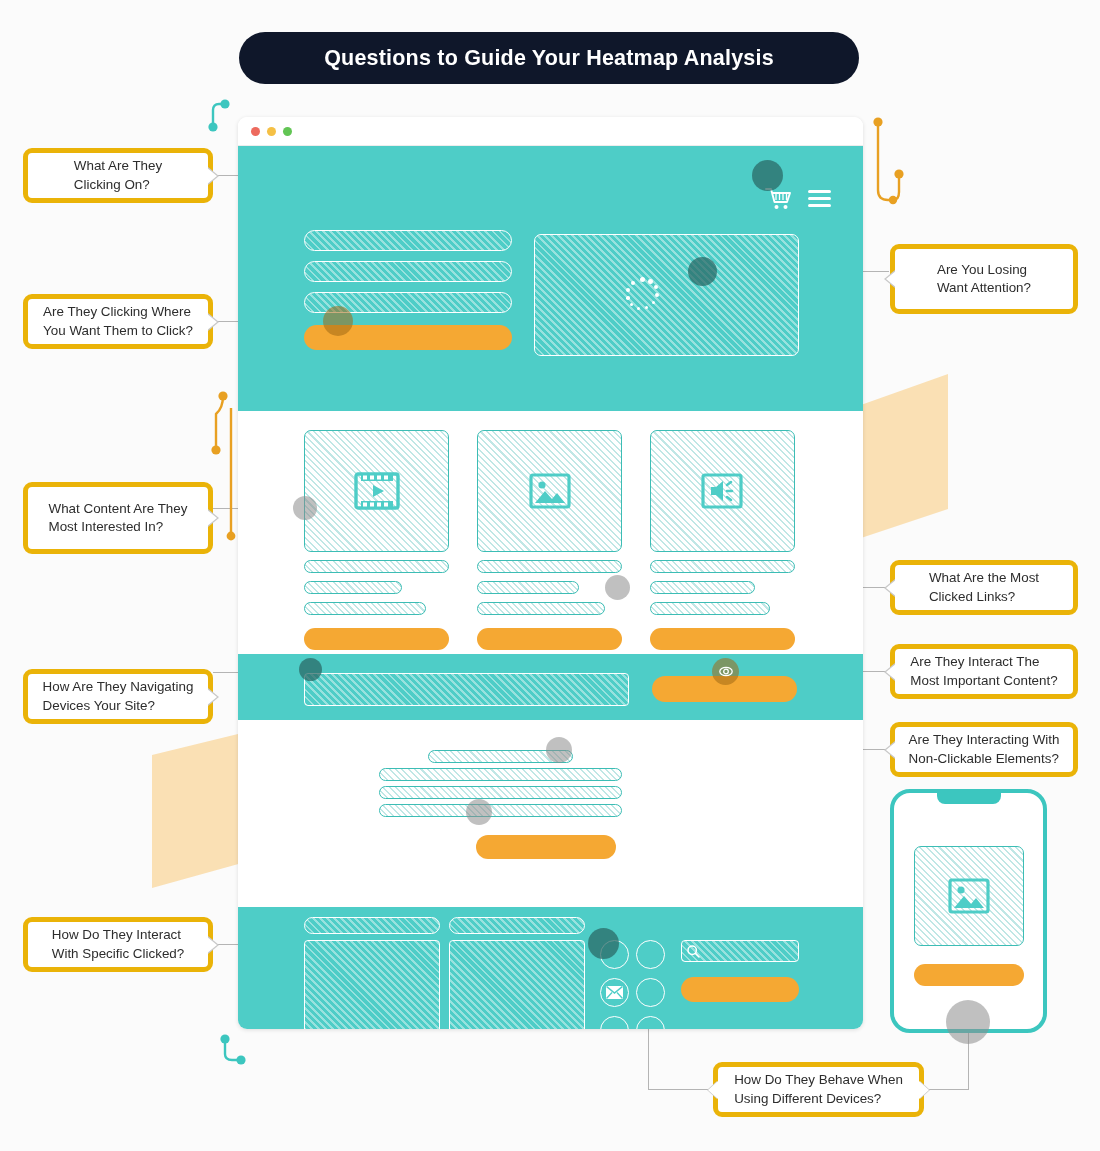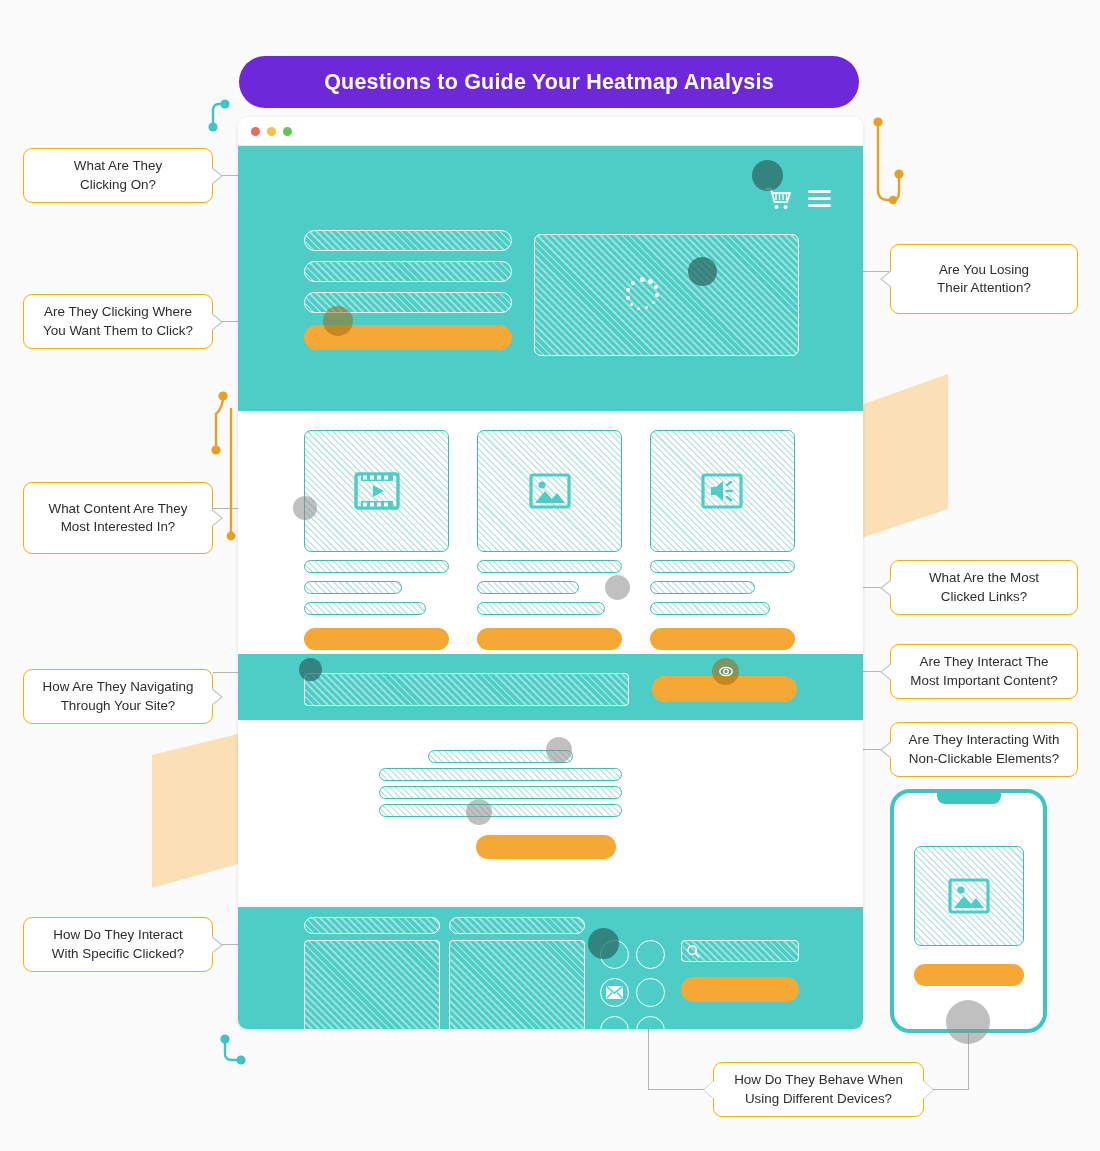--- a/index.html
+++ b/index.html
@@ -8,35 +8,33 @@
     background: #fbfbfb;
     font-family: "Liberation Sans", sans-serif;
     overflow: hidden;
   }
   #stage { position: relative; width: 1100px; height: 1151px; }
 
   
   .title-banner {
     position: absolute; left: 239px; top: 32px;
     width: 620px; height: 52px;
-    background: #6d28d9; border-radius: 26px;
+    background: #0f172a; border-radius: 26px;
     display: flex; align-items: center; justify-content: center;
     color: #ffffff; font-size: 21.5px; font-weight: bold;
     letter-spacing: .2px;
-    margin-top: 24px;
   }
 
   
   .bubble {
     position: absolute;
     background: #ffffff;
-    border: 1px solid #eab308;
+    border: 5px solid #eab308;
     border-radius: 9px;
     display: flex; align-items: center; justify-content: center;
-    text-align: center;
     font-size: 13.4px; color: #2d2d2d; line-height: 1.38;
     padding: 4px 9px;
     z-index: 30;
   }
   
   .tail-r::before, .tail-r::after,
   .tail-l::before, .tail-l::after {
     content:""; position:absolute; width:0; height:0;
     border-top: 9px solid transparent; border-bottom: 9px solid transparent;
   }
@@ -240,35 +238,35 @@
   <div class="bubble tail-r" style="left:23px;top:482px;width:190px;height:72px;">
     <span>
       <span>What Content Are They</span><br>
       <span>Most Interested In?</span>
     </span>
   </div>
 
   <div class="bubble tail-r" style="left:23px;top:645px;width:190px;height:55px;margin-top:24px;">
     <span>
       <span>How Are They Navigating</span><br>
-      <span>Through Your Site?</span>
+      <span>Devices Your Site?</span>
     </span>
   </div>
 
   <div class="bubble tail-r" style="left:23px;top:917px;width:190px;height:55px;">
     <span>
       <span>How Do They Interact</span><br>
       <span>With Specific Clicked?</span>
     </span>
   </div>
 
   <div class="bubble tail-l" style="left:890px;top:244px;width:188px;height:70px;">
     <span>
       <span>Are You Losing</span><br>
-      <span>Their Attention?</span>
+      <span>Want Attention?</span>
     </span>
   </div>
 
   <div class="bubble tail-l" style="left:890px;top:560px;width:188px;height:55px;">
     <span>
       <span>What Are the Most</span><br>
       <span>Clicked Links?</span>
     </span>
   </div>
 

